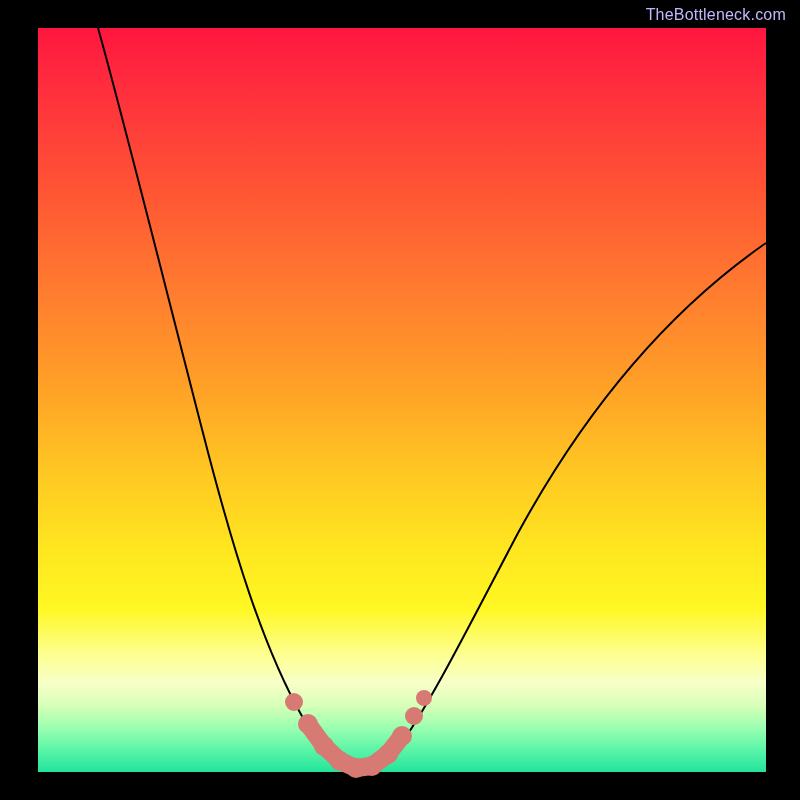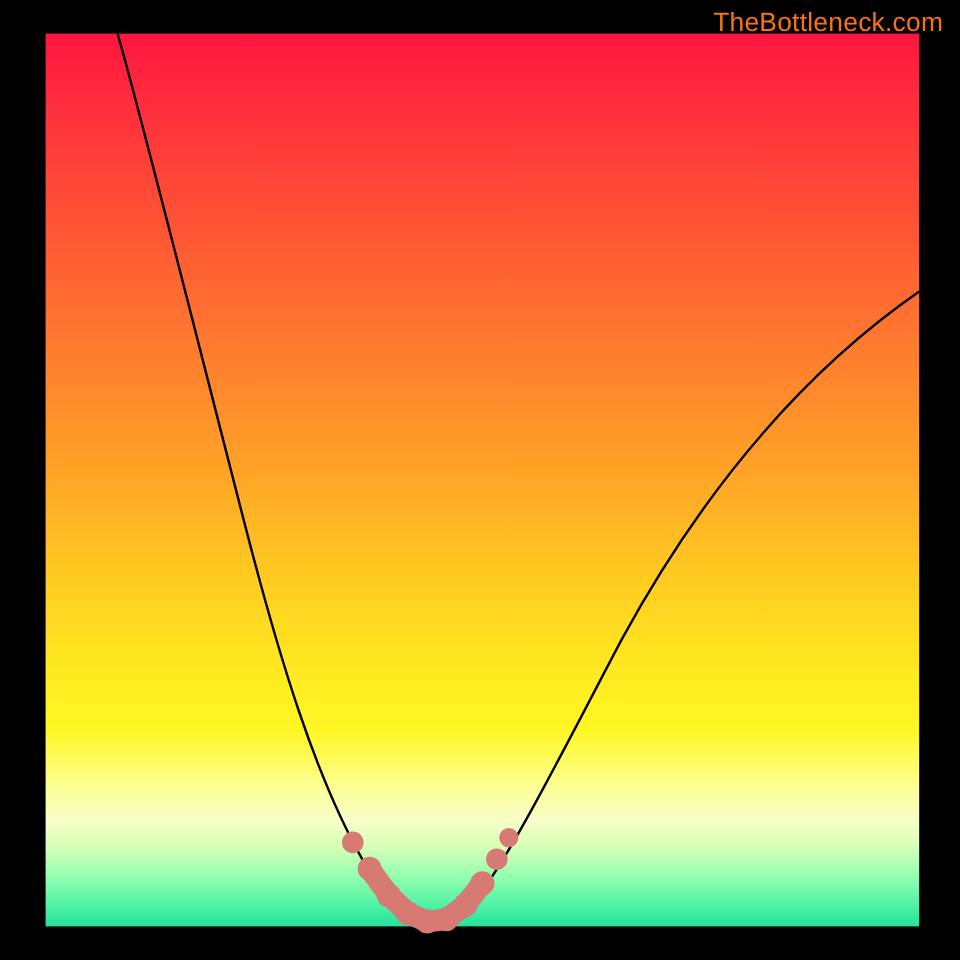--- a/index.html
+++ b/index.html
@@ -40,22 +40,22 @@
       #d8ffb8 91%,
       #9cffb0 94%,
       #5cf5a8 97%,
       #22e39b 100%
     );
   }
   .watermark {
     position: absolute;
     top: 6px;
     right: 14px;
-    color: #f97316;
-    font-size: 22px;
+    color: #c4b5fd;
+    font-size: 16px;
     font-weight: 400;
     letter-spacing: 0.2px;
     user-select: none;
   }
   svg.curve {
     position: absolute;
     left: 0;
     top: 0;
     width: 728px;
     height: 744px;

